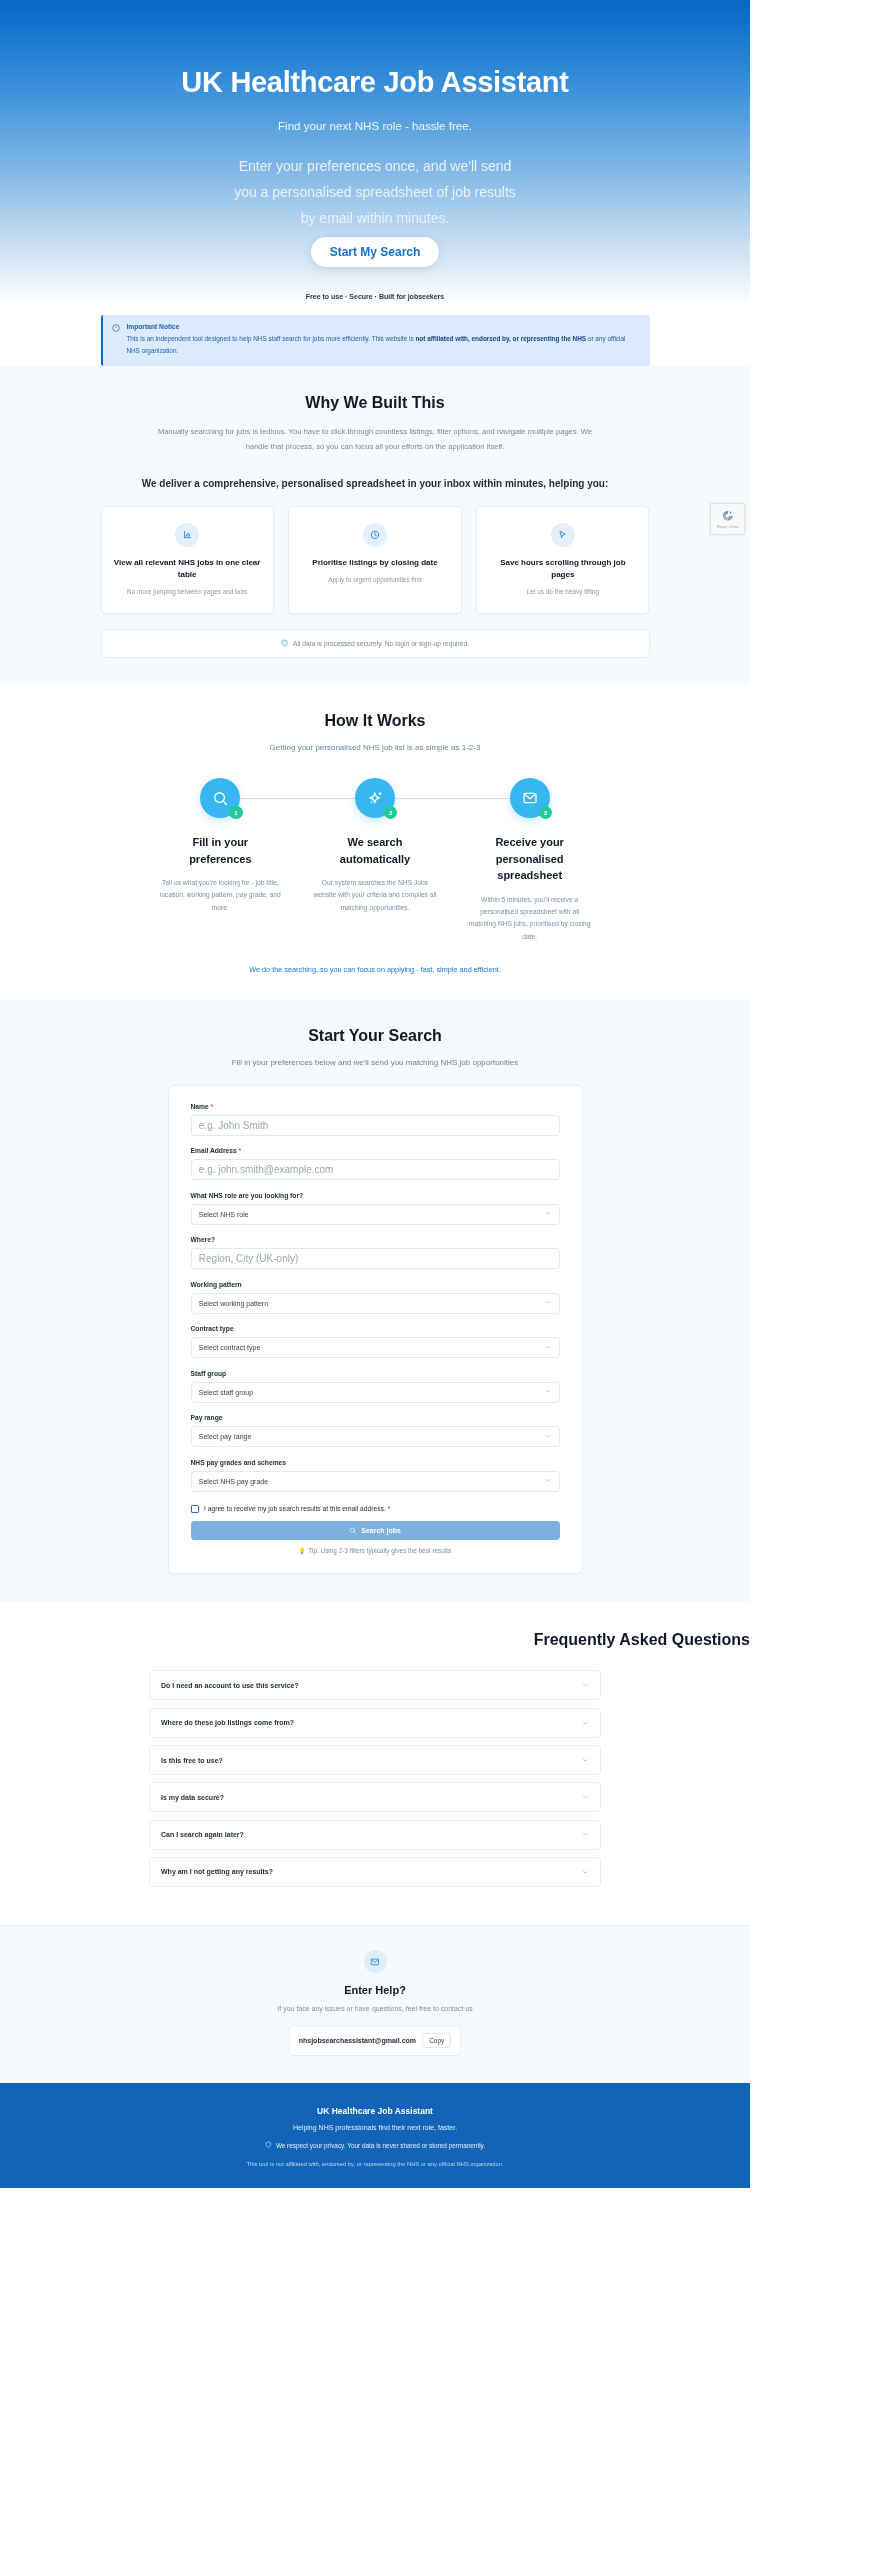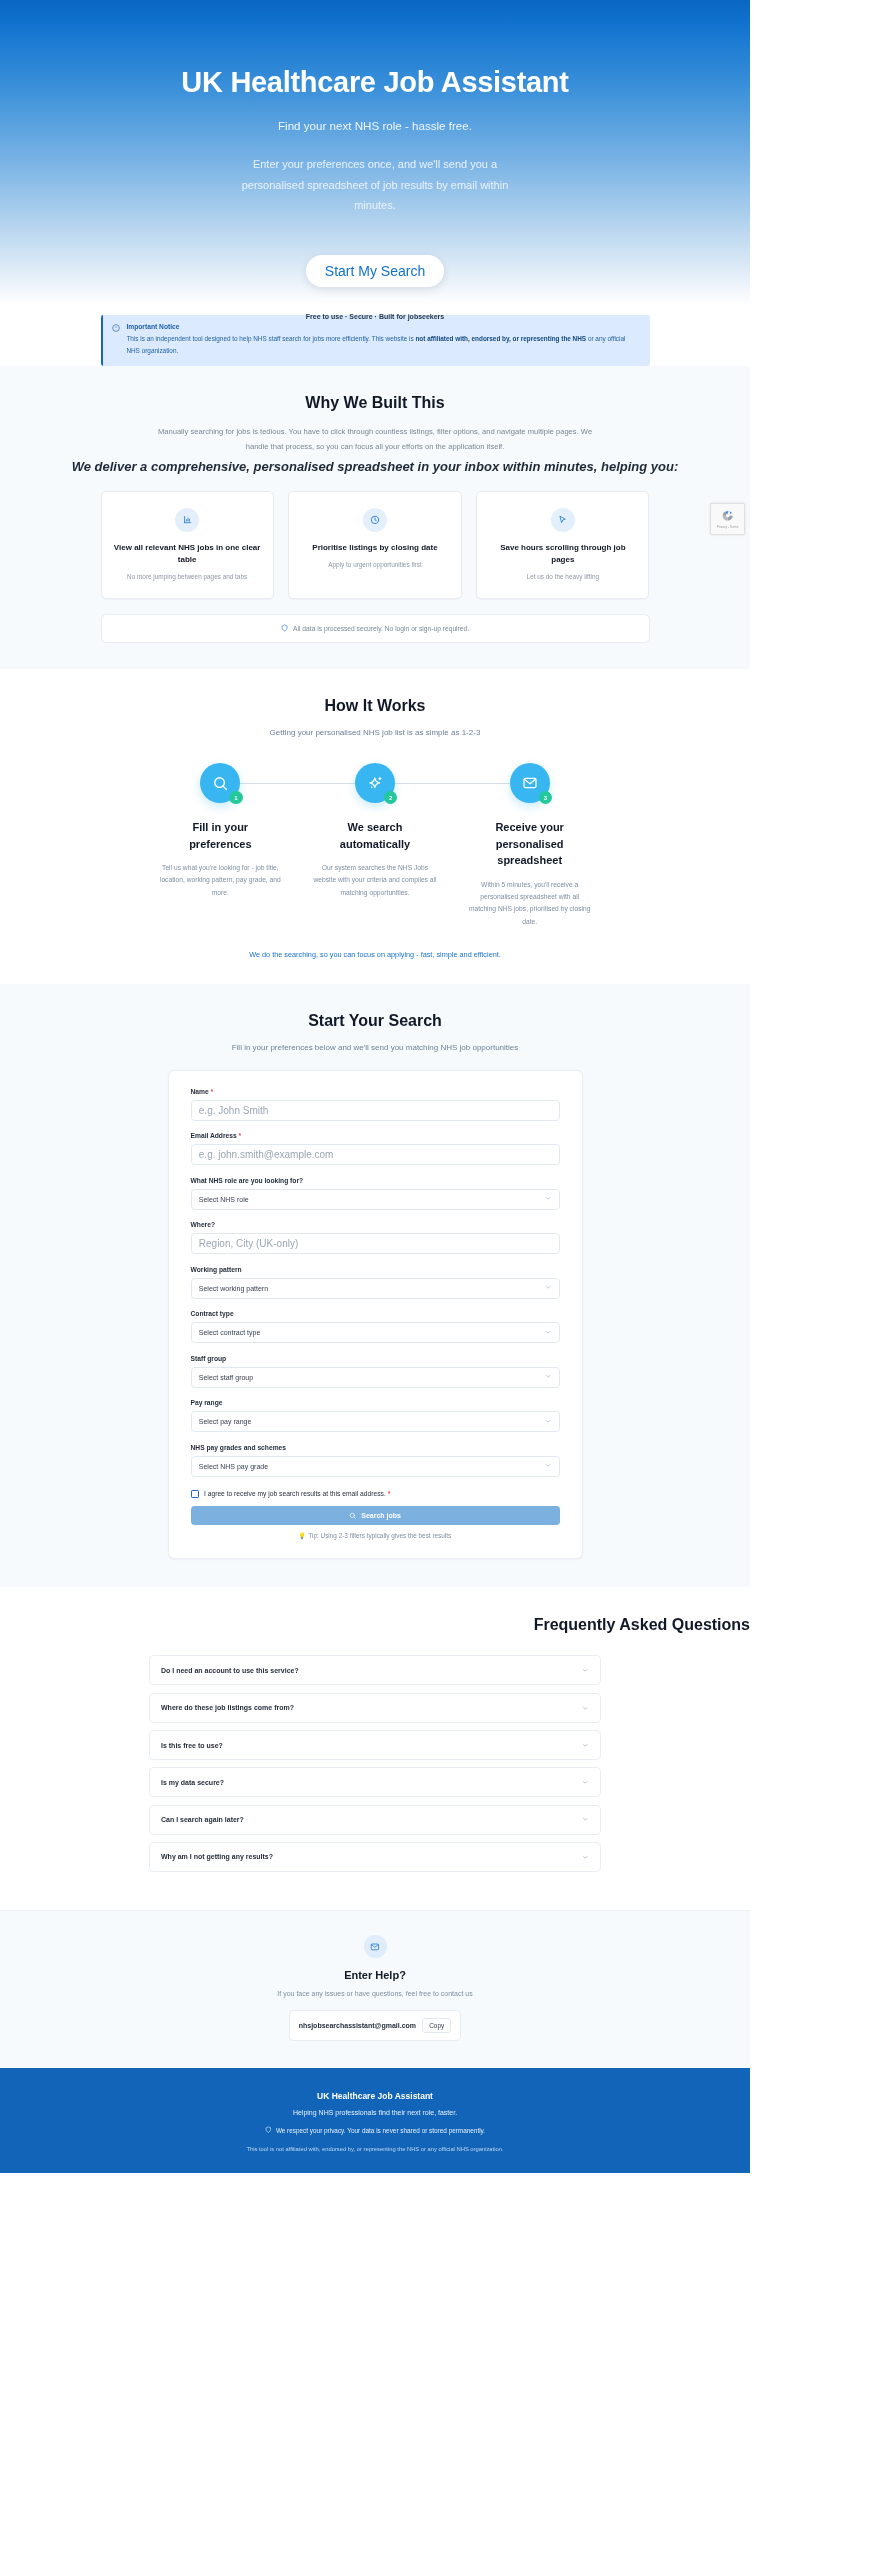--- a/index.html
+++ b/index.html
@@ -31,34 +31,34 @@
     line-height: 1.1;
   }
   .hero-sub {
     margin-top: 20px;
     font-size: 11.6px;
     color: #f0f6fc;
     font-weight: 400;
   }
   .hero-desc {
     margin-top: 22.6px;
-    font-size: 11px;
+    font-size: 14px;
     color: #eaf2fb;
     line-height: 1.85;
     max-width: 293px;
   }
   .hero-btn {
-    margin-top: 39px;
+    margin-top: 5px;
     background: #ffffff;
     color: #1072ce;
     border: none;
     border-radius: 18.3px;
     padding: 8px 19px;
-    font-size: 14px;
-    font-weight: 400;
+    font-size: 12px;
+    font-weight: 700;
     font-family: "Liberation Sans", sans-serif;
     cursor: pointer;
     box-shadow: 0 2.4px 8.5px rgba(0,0,0,0.10);
   }
   .hero-trust {
     margin-top: 26px;
     font-size: 7px;
     color: #23384f;
     font-weight: 600;
   }
@@ -89,25 +89,24 @@
   }
   .sec-title { font-size: 16px; font-weight: 700; color: #111827; }
   .why-lead {
     margin: 13.4px auto 0;
     width: 439px;
     font-size: 7.6px;
     color: #7b8794;
     line-height: 1.95;
   }
   .why-bold {
-    margin-top: 4px;
-    font-size: 13px;
+    margin-top: 23px;
+    font-size: 10px;
     font-weight: 700;
     color: #1f2937;
-    font-style: italic;
   }
   .cards {
     margin: 17px auto 0;
     width: 549px;
     display: flex;
     gap: 14.6px;
   }
   .card {
     flex: 1;
     background: #ffffff;

